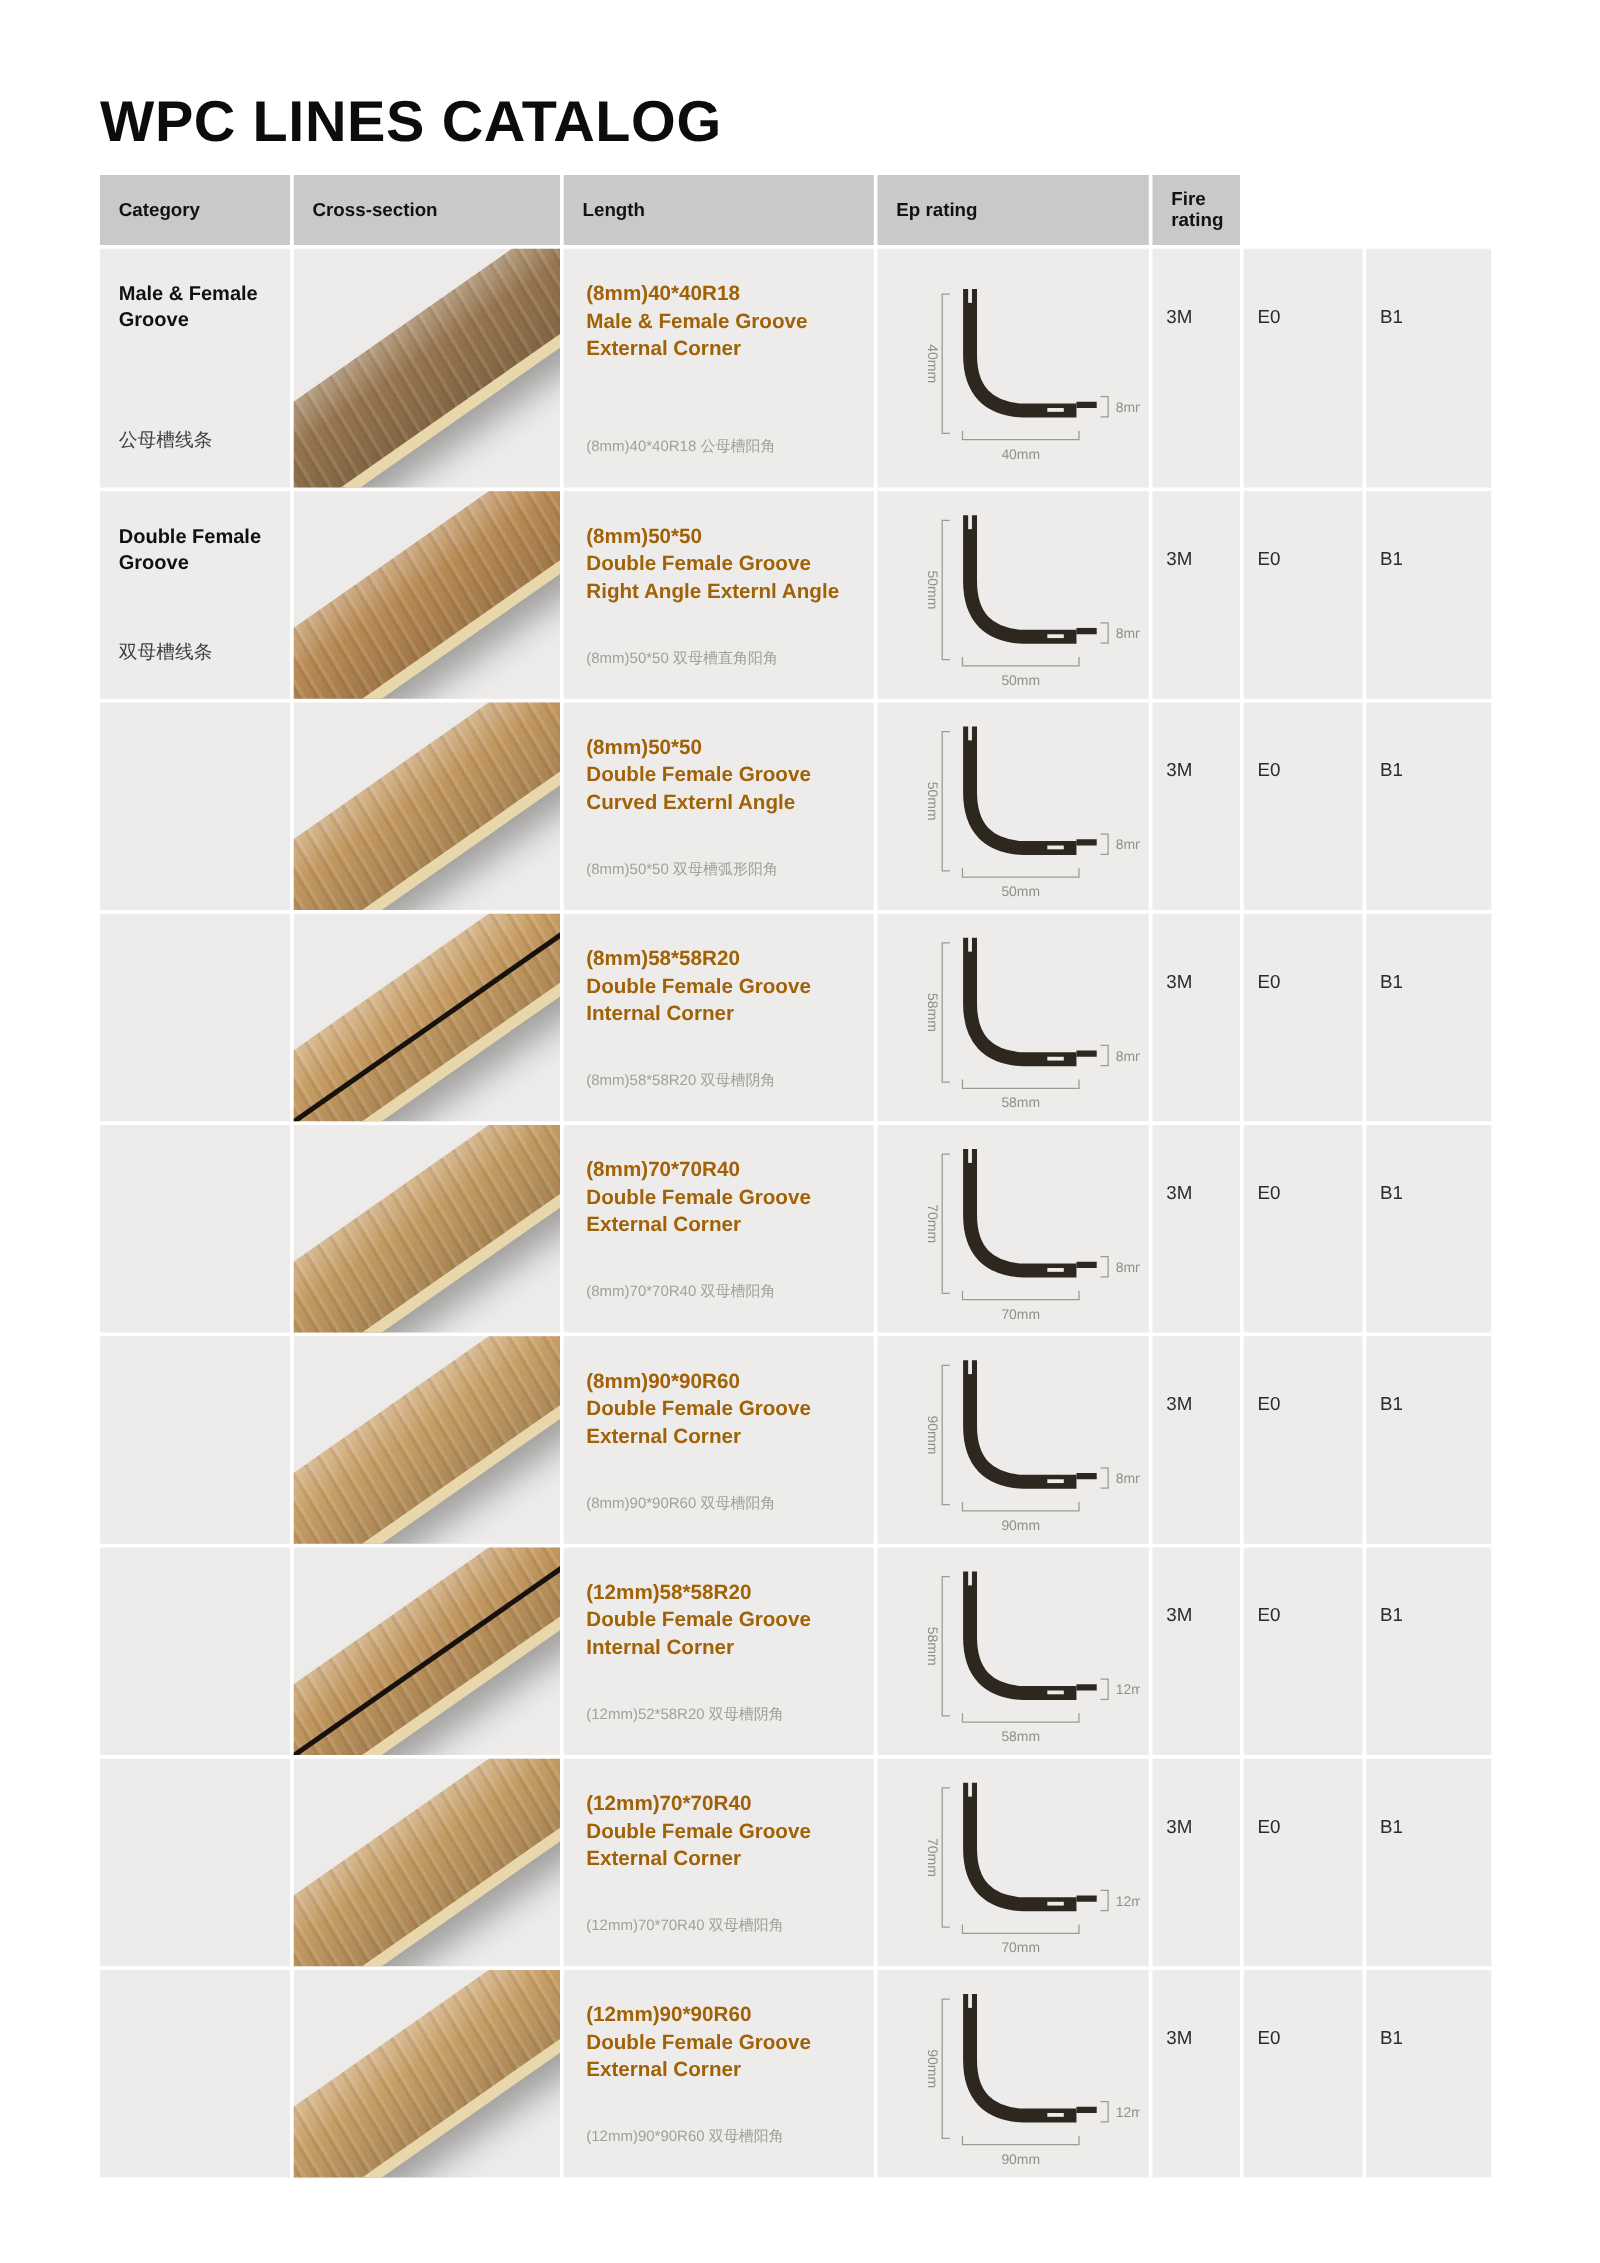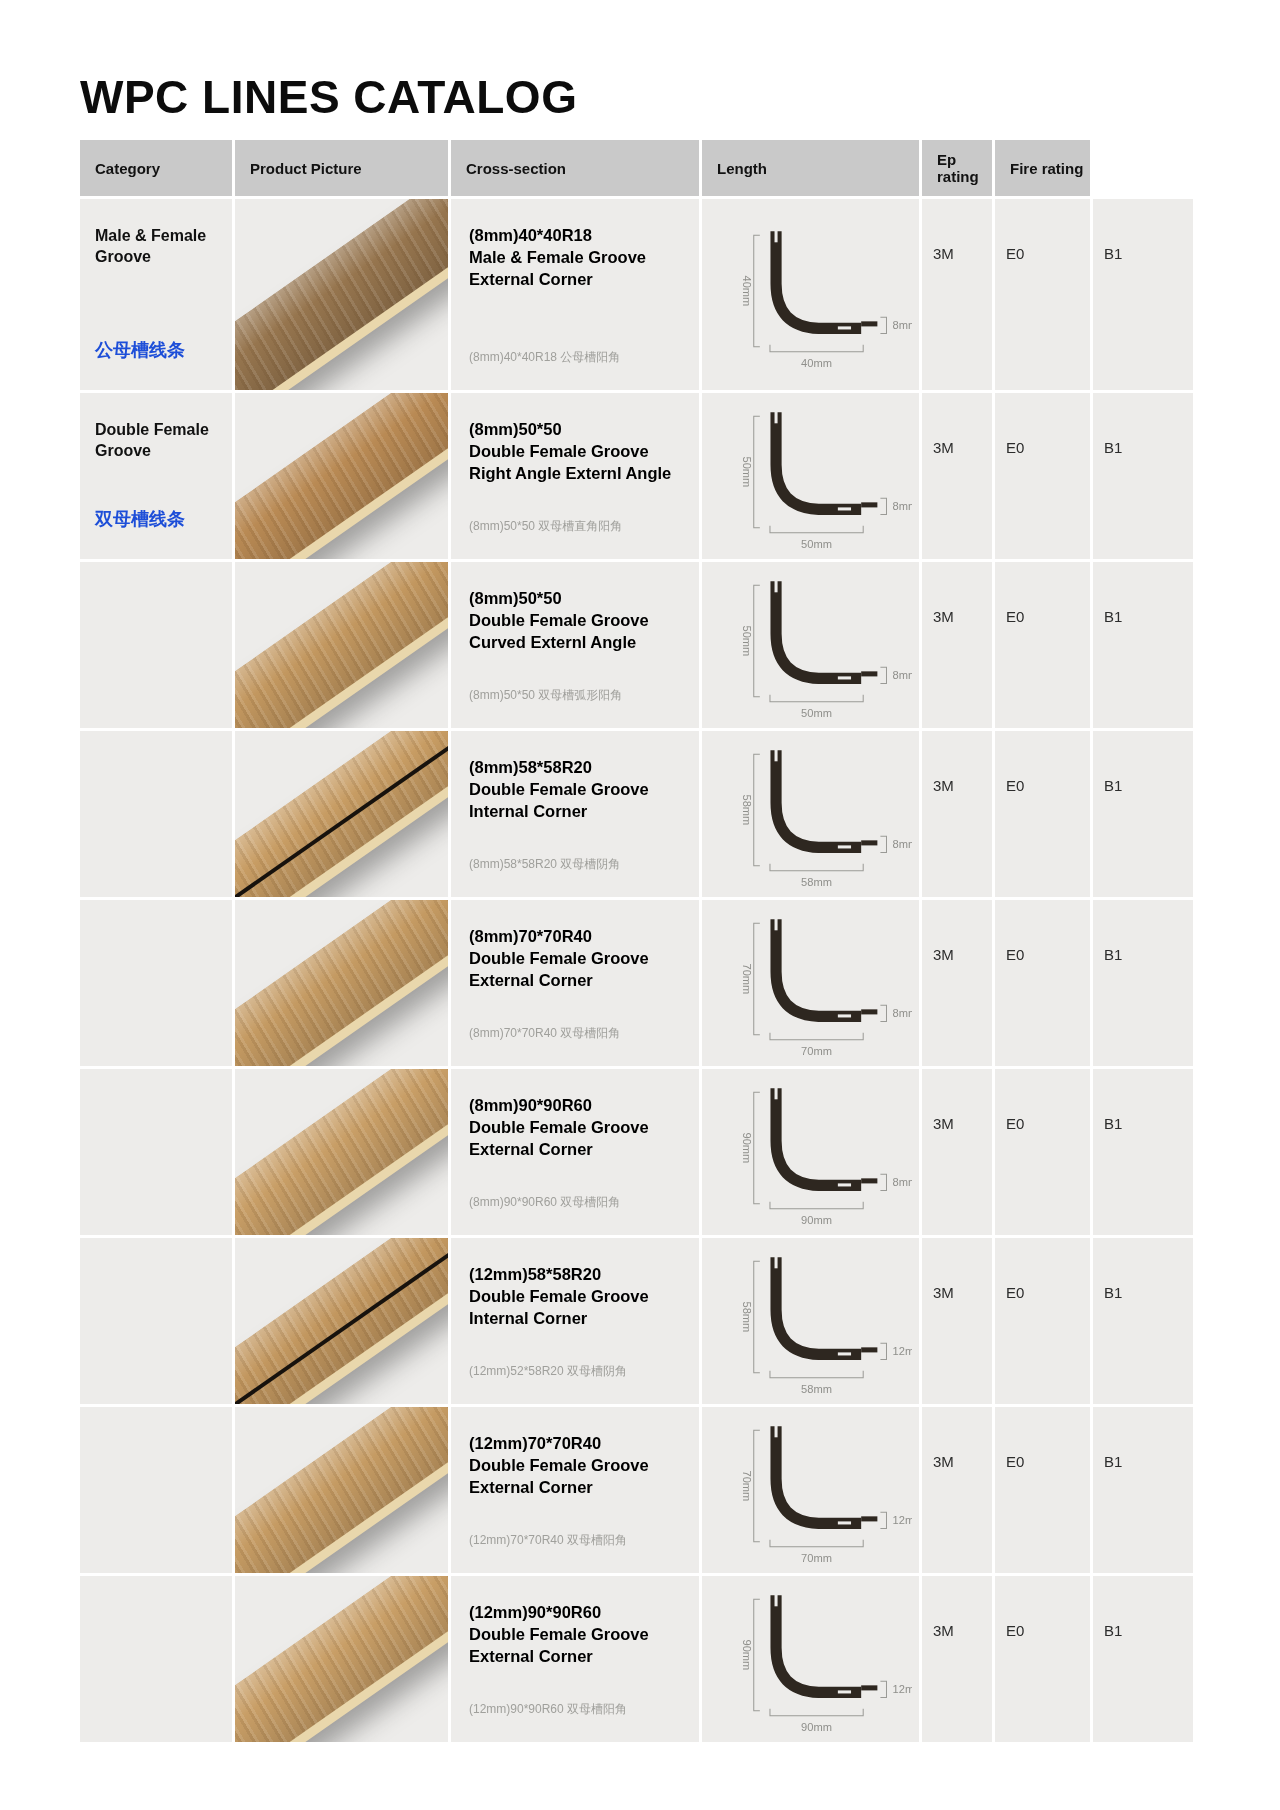--- a/index.html
+++ b/index.html
@@ -25,21 +25,21 @@
   .thead .cell{
     background:#c9c9c9;display:flex;align-items:center;
     padding-left:15px;font-size:15px;font-weight:bold;color:#121212;
   }
   .row{min-height:166px;margin-top:3px;}
   .row.first{min-height:191px;}
   .row .cell{background:#edecea;position:relative;}
   
   .cat{padding:26px 14px 0 15px;}
   .cat-en{font-size:16px;line-height:21px;font-weight:bold;color:#111;}
-  .cat-cn{position:absolute;left:15px;bottom:28px;font-size:18px;color:#1d4ed8;font-weight:bold;}
+  .cat-cn{position:absolute;left:15px;bottom:28px;font-size:15px;color:#404040;}
   
   .pic{overflow:hidden;background:linear-gradient(145deg,#c6c6c6 0%,#a3a3a3 45%,#8b8b8b 100%);}
   .plank{
     position:absolute;left:50%;top:50%;
     width:300px;height:80px;
     transform:translate(-50%,-50%) rotate(-35deg);
     background-color:var(--wood,#c1965e);
     background-image:
       repeating-linear-gradient(94deg, rgba(255,255,255,.10) 0 3px, rgba(0,0,0,0) 3px 9px, rgba(80,52,24,.10) 9px 12px),
       linear-gradient(to bottom, rgba(255,255,255,.30), rgba(255,255,255,0) 38%, rgba(0,0,0,.14));
@@ -49,41 +49,40 @@
   .plank::after{
     content:"";position:absolute;left:-2px;right:-2px;bottom:-7px;height:9px;
     background:#e9d7ac;border-radius:4px 4px 9px 9px;
   }
   .plank.internal::before{
     content:"";position:absolute;left:-2px;right:-2px;top:56%;height:4px;
     background:#17120d;
   }
   
   .name{padding:25px 14px 0 18px;}
-  .nm{font-size:16.5px;line-height:22px;font-weight:bold;color:#000000;}
+  .nm{font-size:16.5px;line-height:22px;font-weight:bold;color:#a16207;}
   .cap{position:absolute;left:18px;bottom:24px;font-size:12px;color:#a0a09c;white-space:nowrap;}
   
   .cs{display:flex;align-items:center;justify-content:center;}
   .cs svg{display:block;}
   .cs text{fill:#8f8f8b;font-size:11px;font-family:"Liberation Sans","DejaVu Sans",sans-serif;}
   .cs .bracket{stroke:#9a9a96;stroke-width:1;fill:none;}
   .cs .profile{stroke:#2e2720;fill:none;}
   .cs .slotfill{fill:#edecea;}
   
   .val{padding:46px 8px 0 11px;font-size:15px;color:#2c2c2c;}
 </style>
 </head>
 <body>
 
 <h1 class="page-title">WPC LINES CATALOG</h1>
 
 <div class="catalog">
   <div class="grid-row thead">
     <div class="cell">Category</div>
-    <div class="cell">Product Picture</div>
     <div class="cell">Cross-section</div>
     <div class="cell">Length</div>
     <div class="cell">Ep rating</div>
     <div class="cell">Fire rating</div>
   </div>
   <div id="table-body">
   <div class="grid-row row first" style="--wood: #96754e;">
     <div class="cell cat">
       <div class="cat-en">Male &amp; Female Groove</div>
       <div class="cat-cn">公母槽线条</div>

